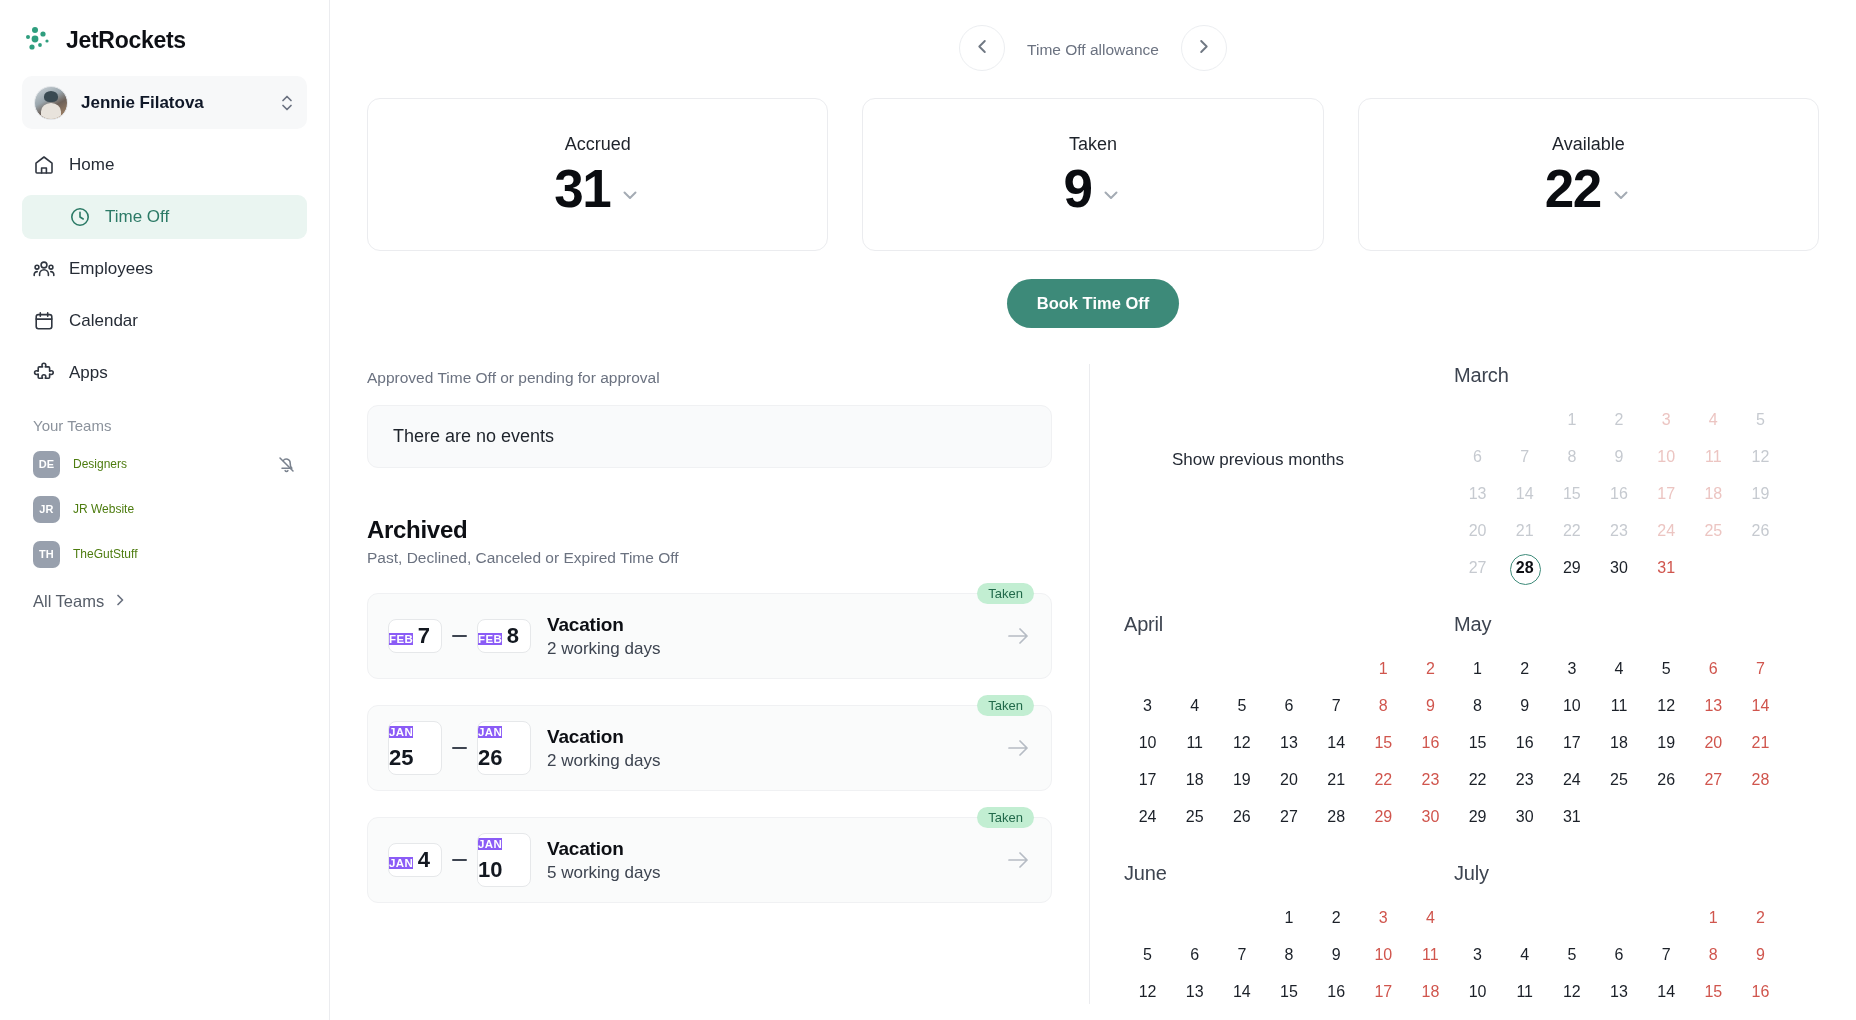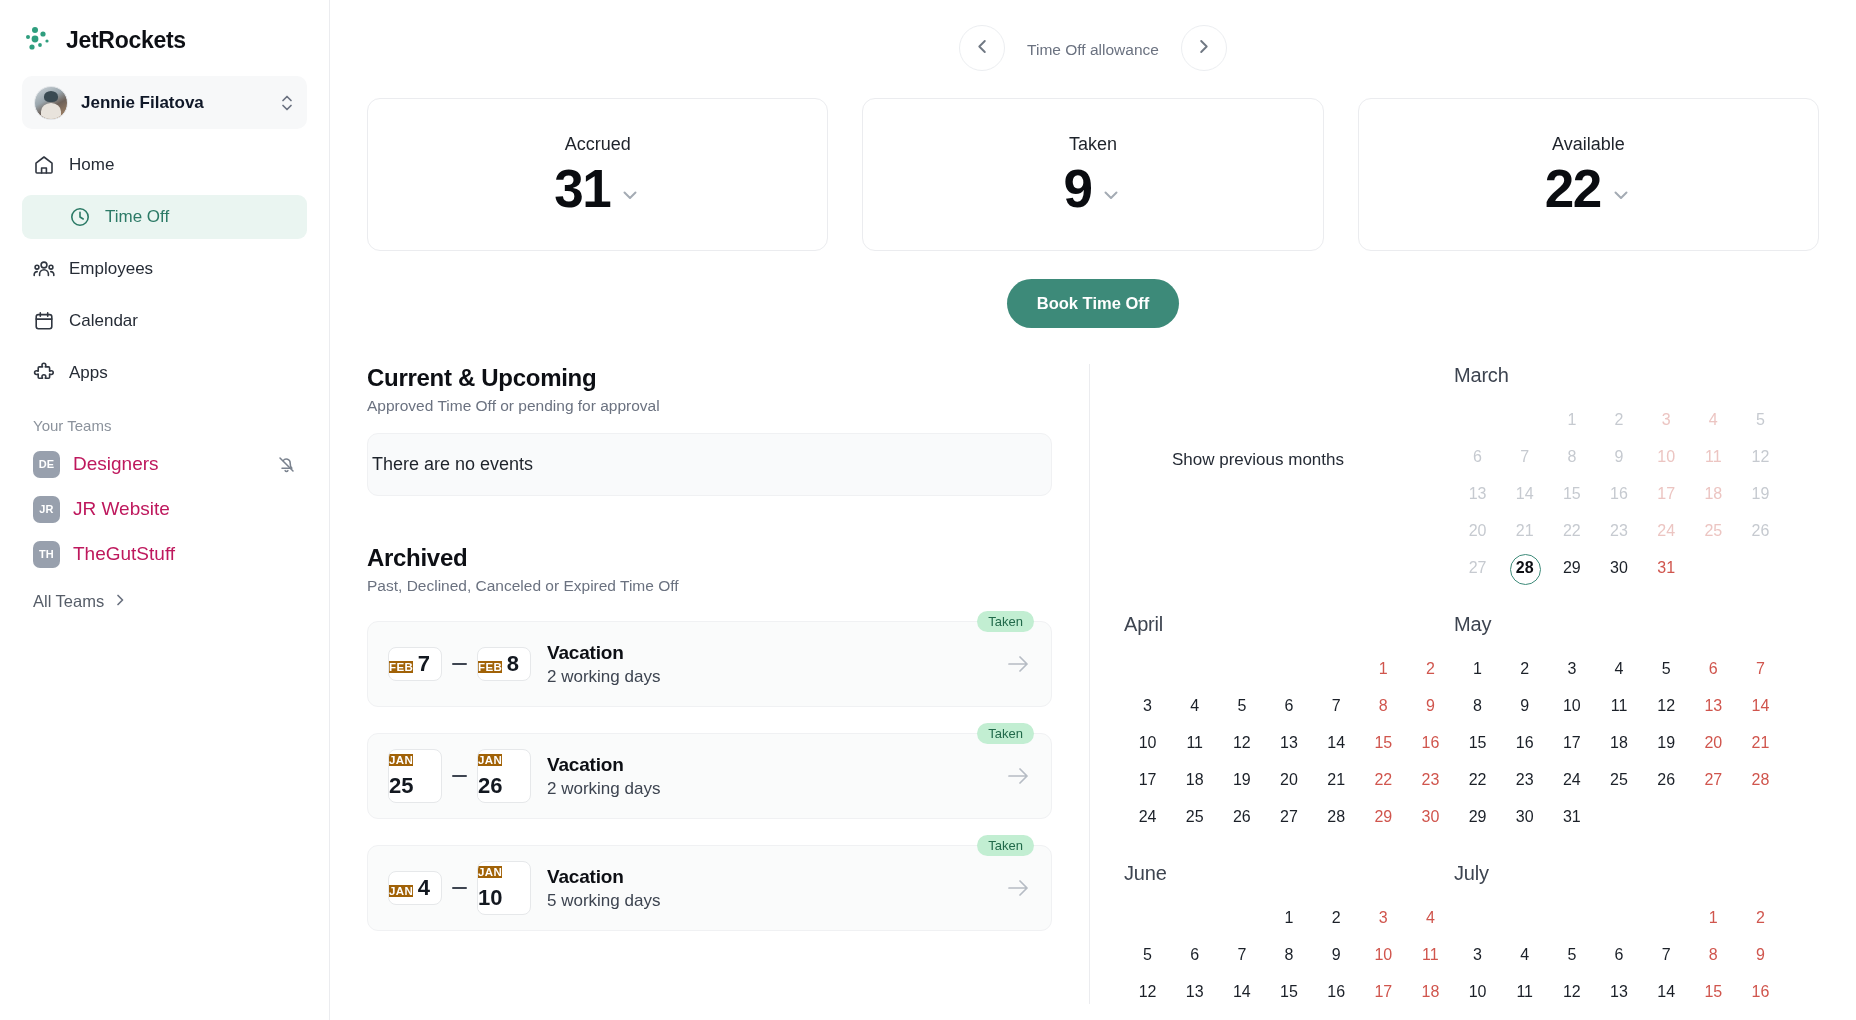--- a/index.html
+++ b/index.html
@@ -65,21 +65,21 @@
     display: flex; align-items: center; gap: 13px;
     height: 40px; padding: 0 11px; border-radius: 9px; cursor: pointer;
     margin-bottom: 5px;
   }
   .team-badge {
     width: 27px; height: 27px; flex: 0 0 27px; border-radius: 7px;
     background: #98a0ad; color: #fff;
     font-size: 11px; font-weight: 700; letter-spacing: .2px;
     display: flex; align-items: center; justify-content: center;
   }
-  .team-name { font-size: 19px; color: #be185d; flex: 1; }
+  .team-name { font-size: 12px; color: #4d7c0f; flex: 1; }
   .bell-off { width: 19px; height: 19px; color: #7a828e; flex: 0 0 19px; }
 
   .all-teams {
     display: flex; align-items: center; gap: 9px;
     padding: 0 11px; height: 38px; margin-top: 8px; cursor: pointer;
   }
   .all-teams span { font-size: 16.5px; color: #565d68; }
   .all-teams svg { width: 14px; height: 14px; color: #6b7280; }
 
   
@@ -129,38 +129,38 @@
     border-right: 1px solid #ebecef; height: 640px;
   }
   .right-col { flex: 1; padding: 0 30px 0 34px; height: 640px; overflow: hidden; }
 
   .sec-h1 { font-size: 24px; font-weight: 700; letter-spacing: -.3px; color: #0d0f14; }
   .sec-h2 { font-size: 15.5px; color: #6b7280; margin-top: 5px; }
 
   .empty-box {
     margin-top: 18px; height: 63px; background: #f9fafb;
     border: 1px solid #f0f1f3; border-radius: 11px;
-    display: flex; align-items: center; padding: 0 4px;
+    display: flex; align-items: center; padding: 0 25px;
   }
   .empty-box span { font-size: 18px; color: #1e232b; }
 
   .archived-head { margin-top: 48px; }
 
   .event-row {
     position: relative; margin-top: 26px;
     height: 86px; background: #fafbfb; border: 1px solid #f0f1f3;
     border-radius: 11px; display: flex; align-items: center;
     padding: 0 20px; cursor: pointer;
   }
   .date-chip {
     width: 54px; border-radius: 8px; overflow: hidden;
     border: 1px solid #e6e8ea; background: #fff; flex: 0 0 54px;
   }
   .date-chip .m {
-    background: #a16207; color: #fff; font-size: 11.5px; font-weight: 600;
+    background: #8b5cf6; color: #fff; font-size: 11.5px; font-weight: 600;
     text-align: center; line-height: 20px; letter-spacing: .4px;
   }
   .date-chip .d {
     background: #fff; color: #131820; font-size: 22px; font-weight: 700;
     text-align: center; line-height: 32px;
   }
   .dash { width: 15px; height: 2.5px; background: #3d4450; margin: 0 10px; border-radius: 2px; flex: 0 0 15px; }
   .ev-text { margin-left: 16px; flex: 1; }
   .ev-title { font-size: 19px; font-weight: 700; color: #0d0f14; letter-spacing: -.2px; }
   .ev-sub { font-size: 17px; color: #3d4450; margin-top: 3px; }
@@ -379,21 +379,20 @@
     </div>
 
     <div class="book-wrap">
       <button class="book-btn">Book Time Off</button>
     </div>
 
     <div class="content">
 
       <section class="left-col">
         <div>
-          <div class="sec-h1">Current &amp; Upcoming</div>
           <div class="sec-h2">Approved Time Off or pending for approval</div>
         </div>
 
         <div class="empty-box">
           <span>There are no events</span>
         </div>
 
         <div class="archived-head">
           <div class="sec-h1">Archived</div>
           <div class="sec-h2">Past, Declined, Canceled or Expired Time Off</div>

